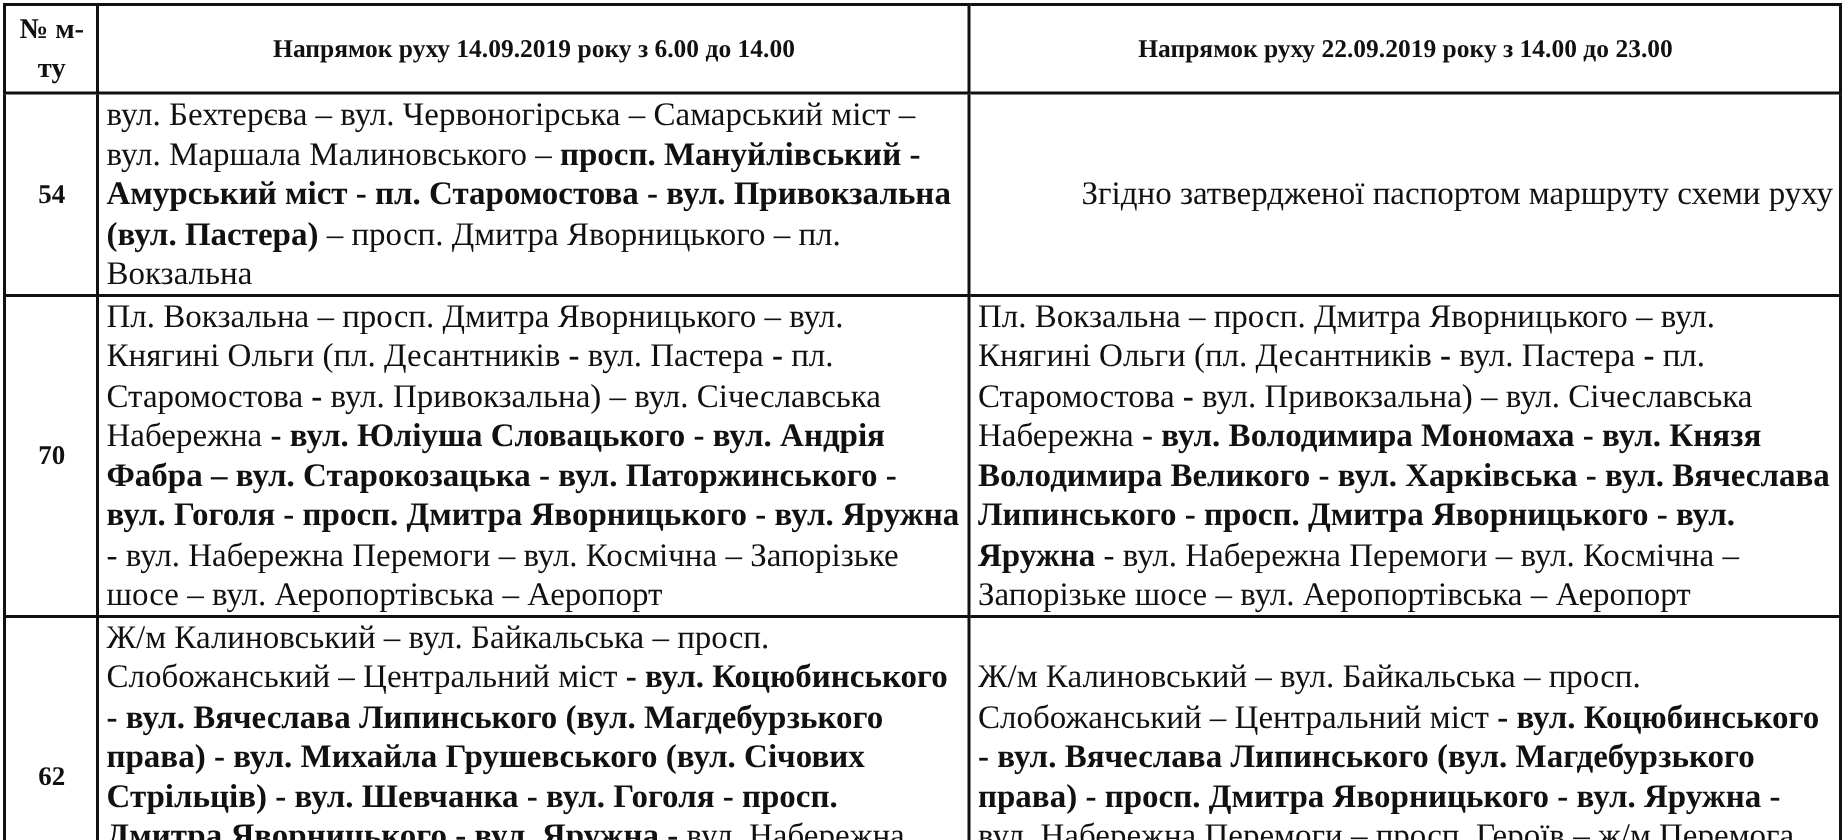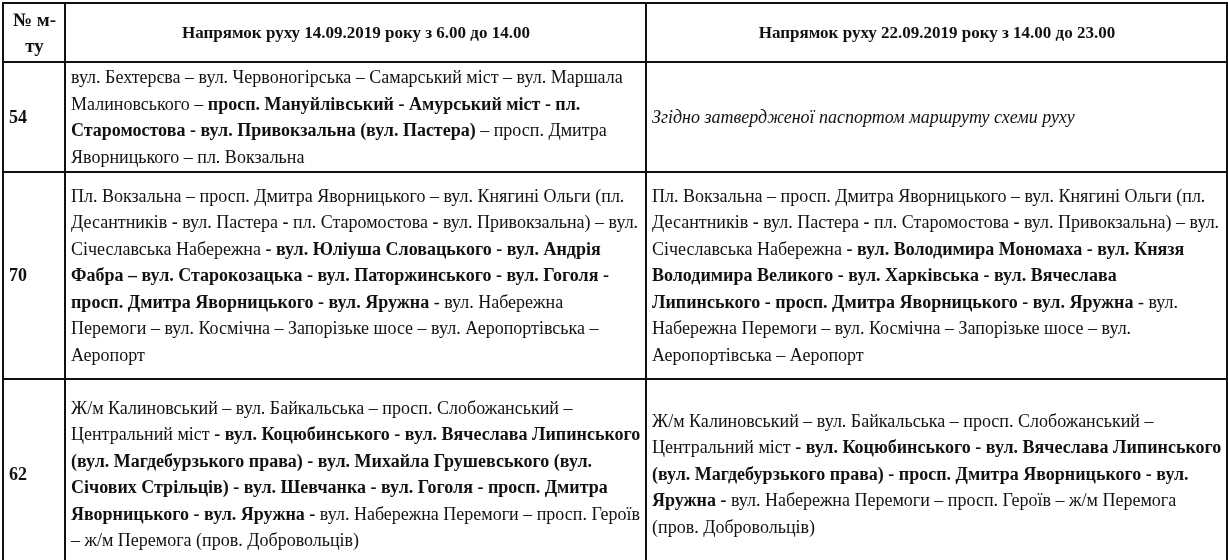--- a/index.html
+++ b/index.html
@@ -40,31 +40,31 @@
     th.h-num {
       font-size: 19px;
       line-height: 26px;
       padding: 2px 0;
     }
     tr.header-row { height: 59px; padding-left: 36px; }
     tr.row-54 { height: 110px; }
     tr.row-60 { height: 207px; }
     tr.row-62 { height: 190px; }
     td.num {
+      text-align: center;
       font-weight: bold;
       font-size: 18px;
     }
     td.route {
-      font-size: 18px;
+      font-size: 22px;
       line-height: 26.5px;
       text-align: left;
     }
     td.route.center {
-      text-align: left;
-      font-style: italic;
+      text-align: right;
     }
     .seg-b { font-weight: bold; }
     .seg-n { font-weight: normal; }
   </style>
 </head>
 <body>
 
 <table class="routes">
   <colgroup>
     <col class="c-num">

